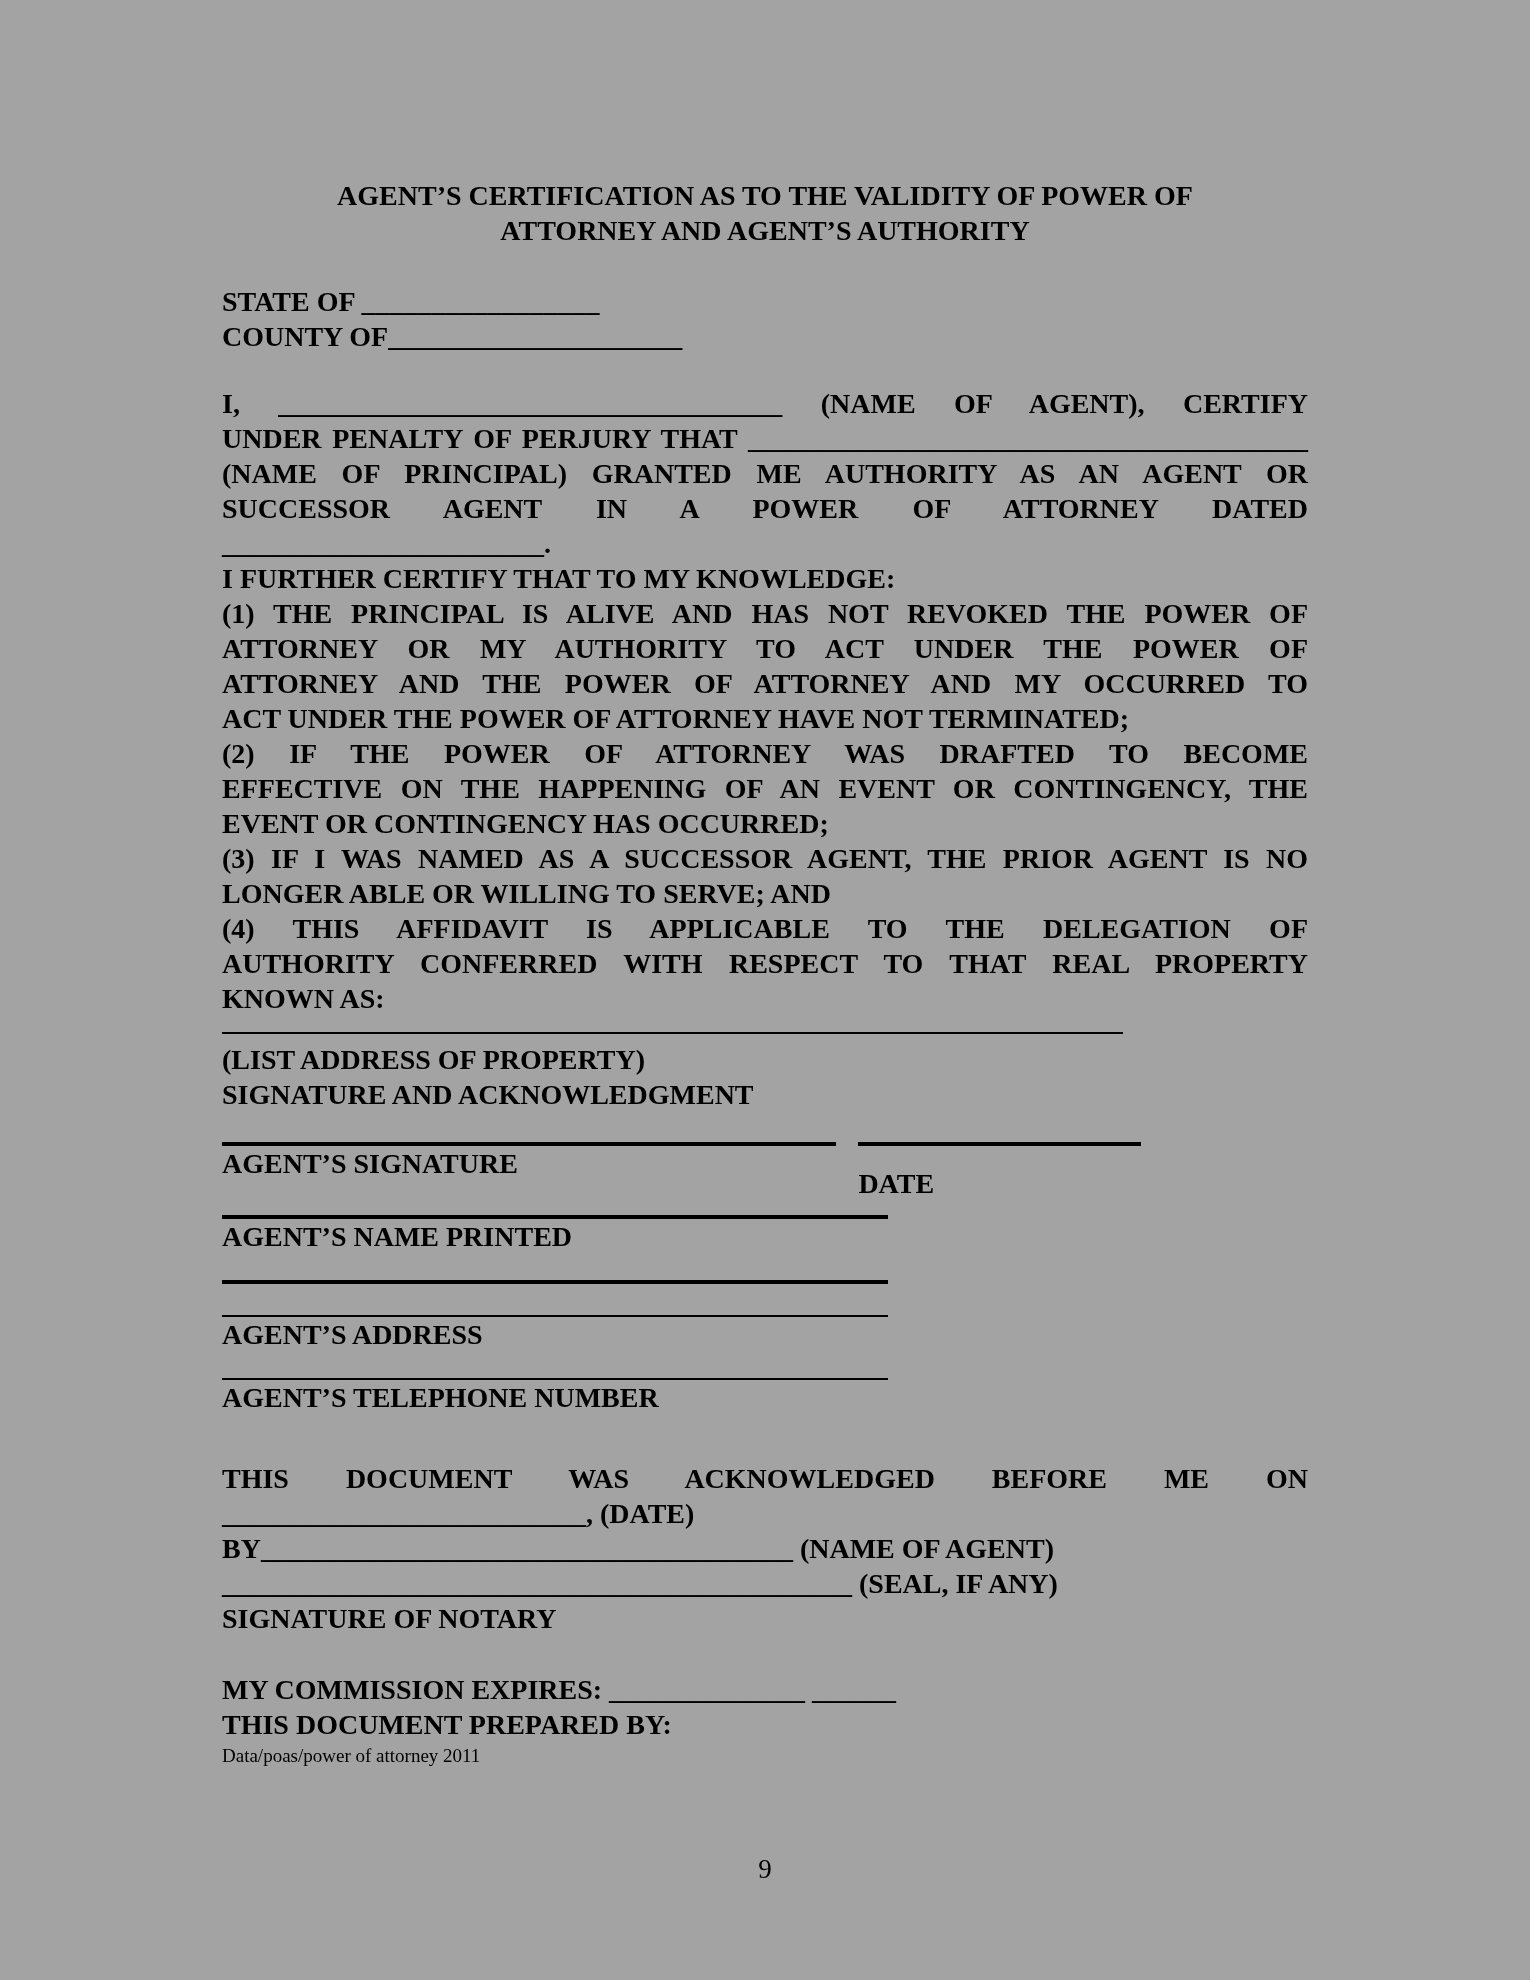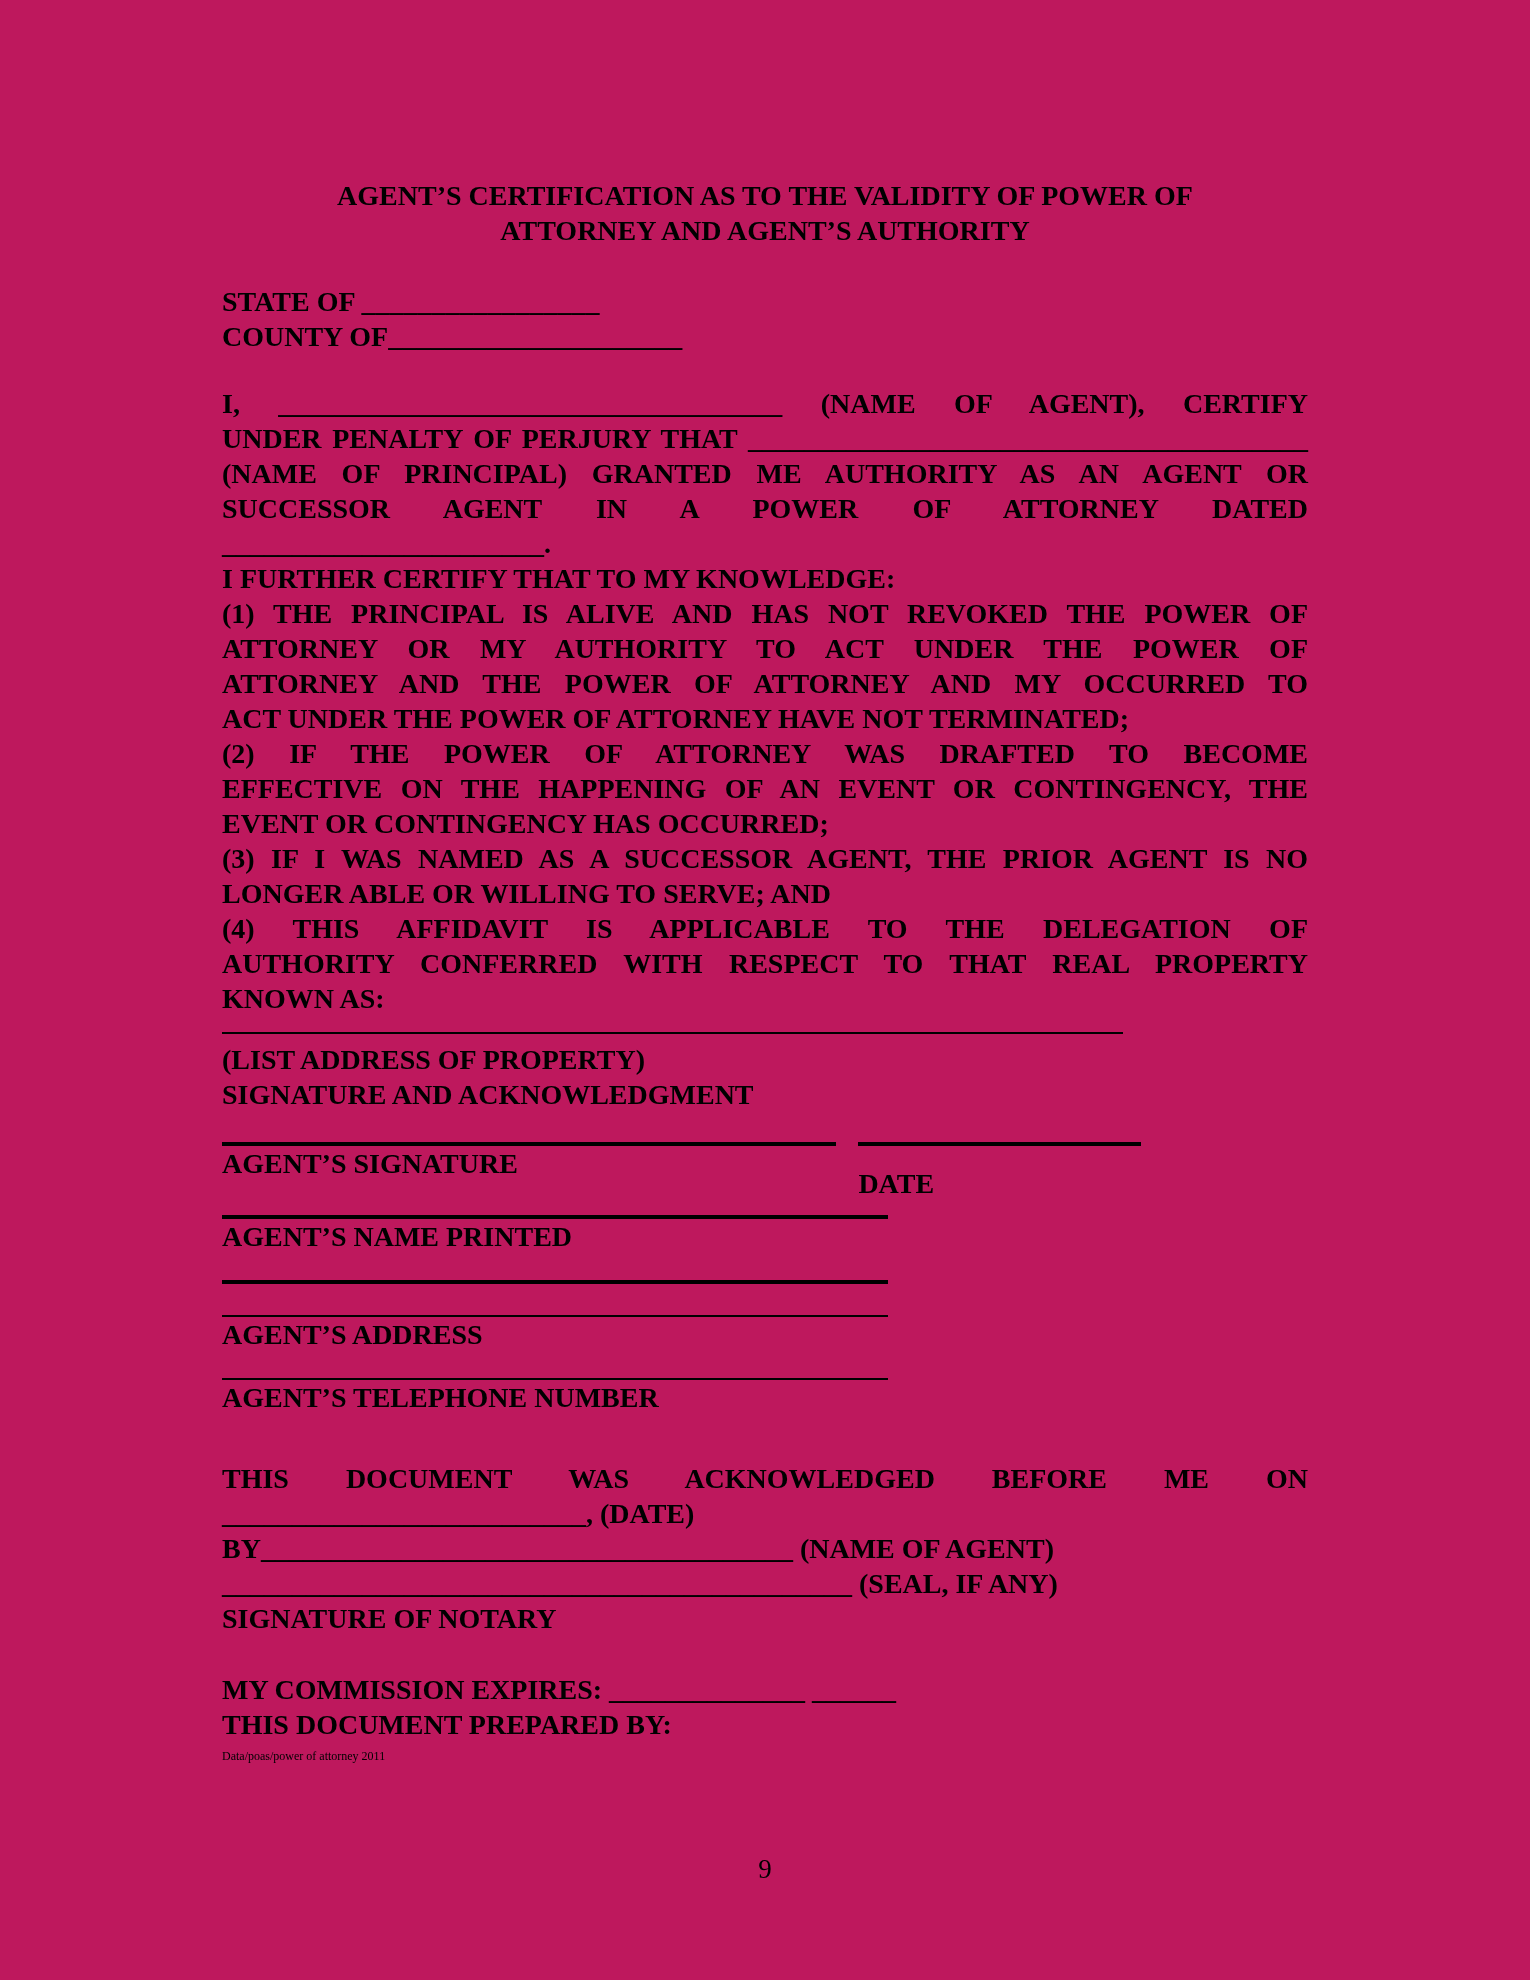--- a/index.html
+++ b/index.html
@@ -1,19 +1,19 @@
 <!DOCTYPE html>
 <html><head>
 <meta charset="utf-8">
 <style>
   html,body{margin:0;padding:0;background:#888;}
   .page{
     position:relative;
     width:1530px;height:1980px;
-    background:#be185d;
+    background:#a3a3a3;
     color:#000;
     font-family:"Liberation Serif","DejaVu Serif",serif;
     font-weight:700;
     font-size:28px;
     line-height:35px;
     box-sizing:border-box;
     padding:178px 222px 0 222px;
     overflow:hidden;
   }
   .tline{white-space:nowrap;text-align:left;}
@@ -29,21 +29,21 @@
   .sig-row .sig-line{width:56.5%;}
   .sig-row .date-line{width:26%;margin-left:2.1%;}
   .label-row{position:relative;}
   .date-label{position:absolute;left:58.6%;top:0;margin-top:20px;}
   .name-rule{width:61.3%;margin-top:34px;}
   .addr-rule1{width:61.3%;margin-top:26px;}
   .addr-rule2{width:61.3%;margin-top:31px;}
   .tel-rule{width:61.3%;margin-top:26px;}
   .block-notary{margin-top:46px;}
   .block-commission{margin-top:36px;}
-  .footnote{font-weight:400;font-size:12px;line-height:22px;margin-top:3px;}
+  .footnote{font-weight:400;font-size:19px;line-height:22px;margin-top:3px;}
   .page-number{position:absolute;top:1852px;left:0;width:1530px;text-align:center;font-weight:400;font-size:27px;}
 </style>
 </head>
 <body>
 
 <div class="page">
 
   <div class="title">
       <div class="tline">AGENT’S CERTIFICATION AS TO THE VALIDITY OF POWER OF</div>
       <div class="tline">ATTORNEY AND AGENT’S AUTHORITY</div>

